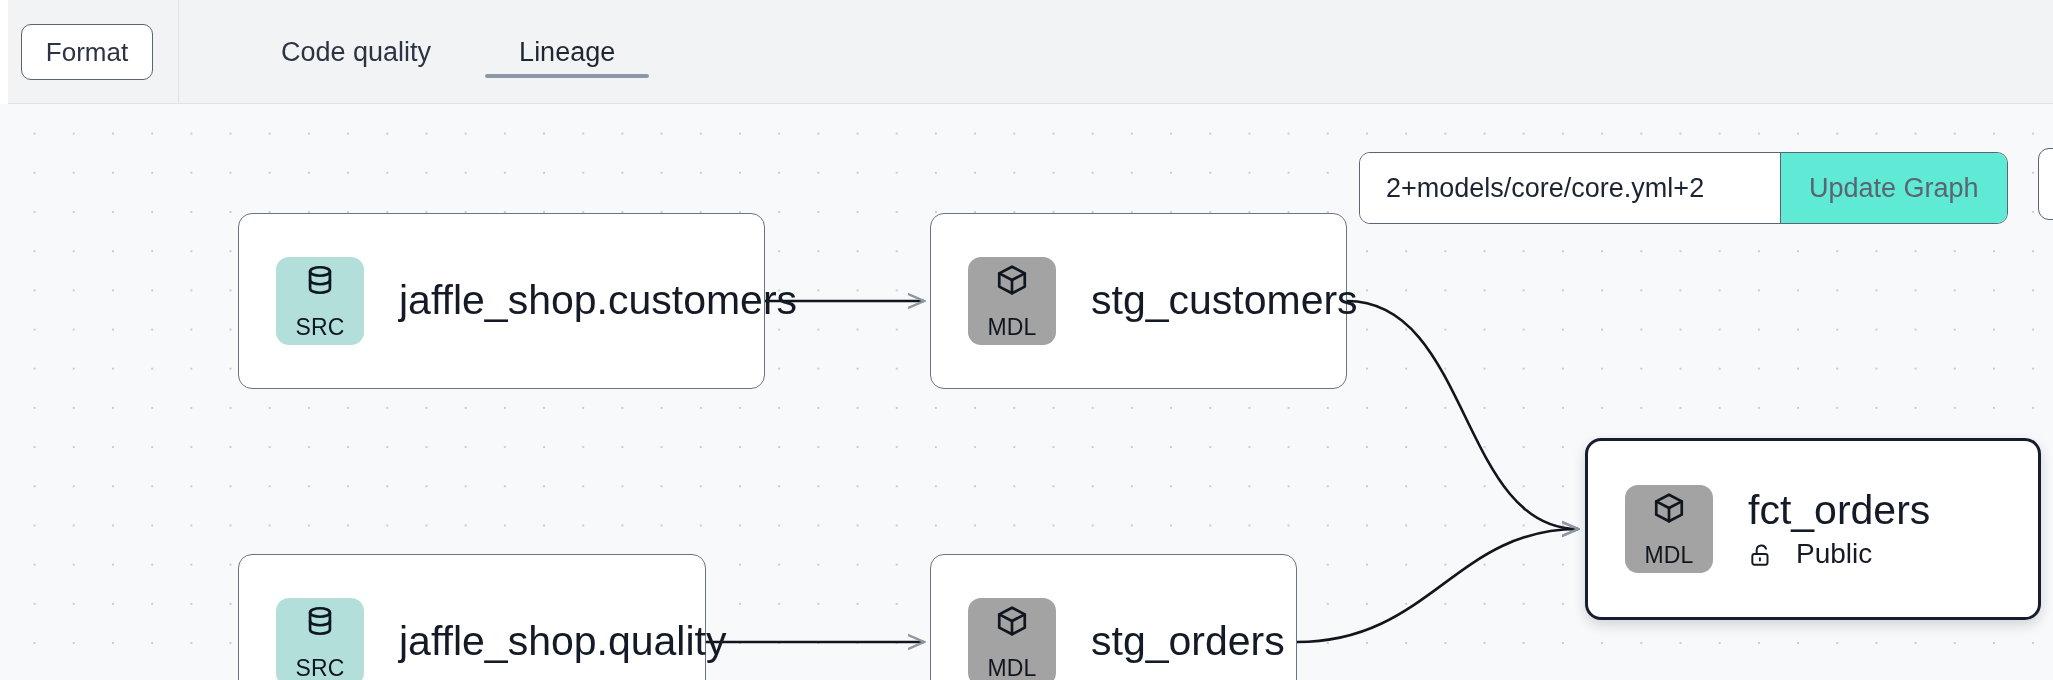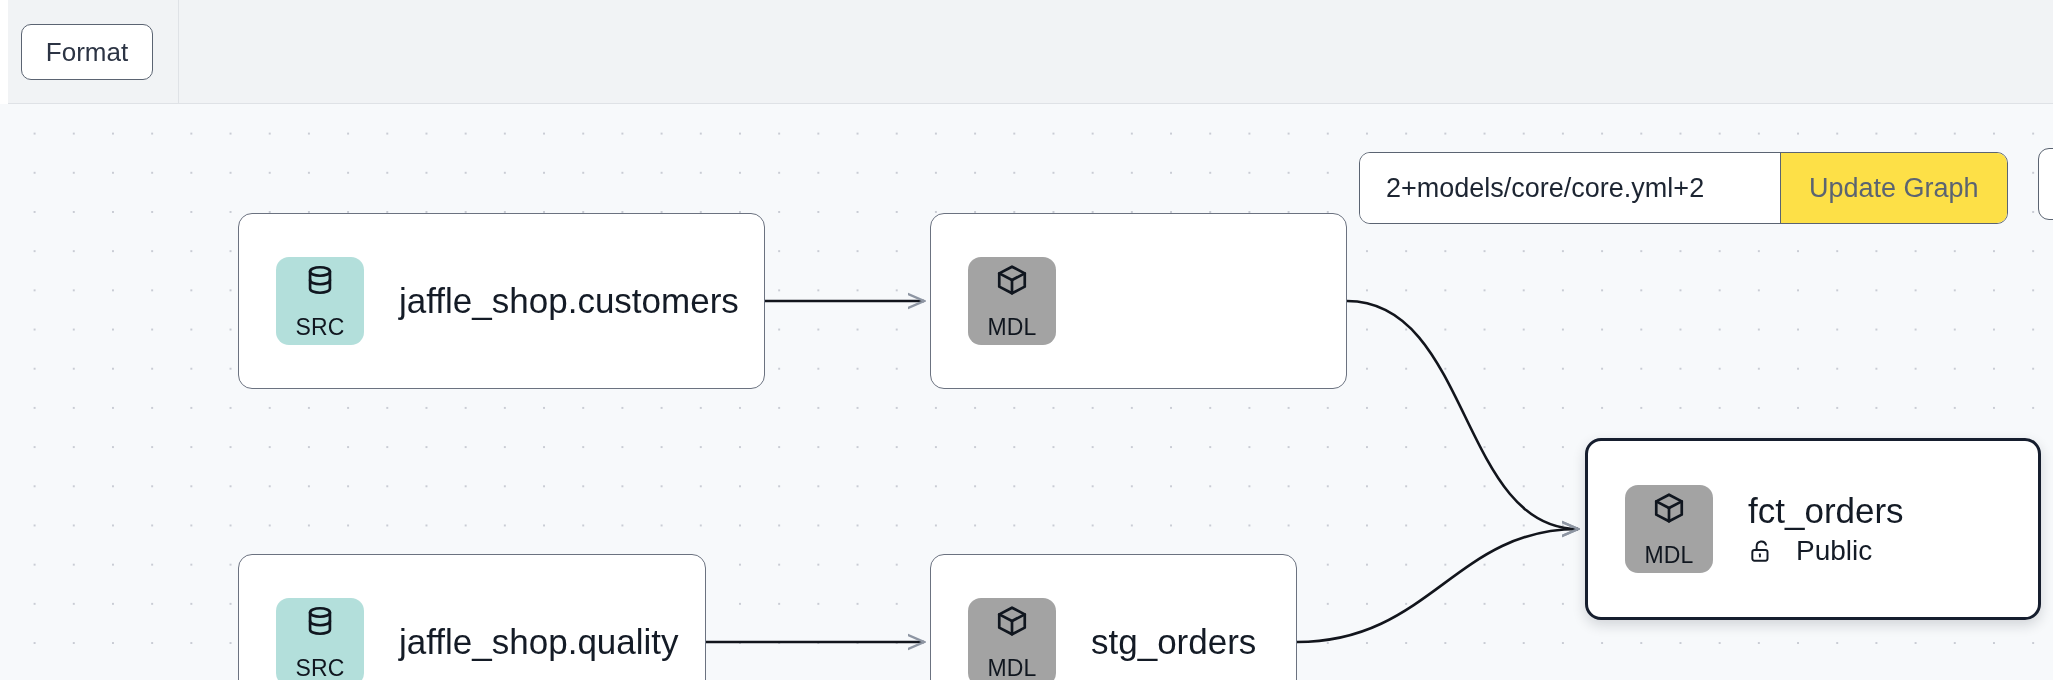--- a/index.html
+++ b/index.html
@@ -146,21 +146,21 @@
   }
 
   .node-body {
     margin-left: 35px;
     display: flex;
     flex-direction: column;
     justify-content: center;
     gap: 4px;
   }
   .node-title {
-    font-size: 35px;
+    font-size: 41px;
     color: #141b26;
     line-height: 1.15;
     white-space: nowrap;
   }
   .node-sub {
     display: flex;
     align-items: center;
     gap: 22px;
     font-size: 28px;
     color: #141b26;
@@ -192,21 +192,21 @@
     background: #ffffff;
     font-size: 27px;
     color: #1d2532;
     padding: 0 26px;
     min-width: 420px;
     font-family: "Liberation Sans", sans-serif;
   }
   .update-graph-btn {
     border: none;
     border-left: 1.6px solid #5b6472;
-    background: #fde047;
+    background: #5eead4;
     color: #5b6472;
     font-size: 27px;
     padding: 0 28px;
     cursor: pointer;
     white-space: nowrap;
     font-family: "Liberation Sans", sans-serif;
   }
   .side-control {
     position: absolute;
     left: 2038px;
@@ -220,20 +220,24 @@
 </style>
 </head>
 <body>
 
 <div id="app">
 
   <div class="toolbar">
     <div class="toolbar-left">
       <button class="format-button">Format</button>
     </div>
+    <div class="tabs">
+      <div class="tab">Code quality</div>
+      <div class="tab active">Lineage</div>
+    </div>
   </div>
 
   <div class="canvas">
 
     <svg class="edges-svg" viewBox="0 0 2053 576">
       <defs>
         <marker id="arrow" viewBox="0 0 10 10" refX="9" refY="5" markerWidth="7" markerHeight="7" orient="auto-start-reverse">
           <path d="M 0 1 L 9 5 L 0 9" fill="none" stroke="#8e96a3" stroke-width="1.3"></path>
         </marker>
       </defs>
@@ -262,20 +266,23 @@
     </div>
 
     <div class="node" style="left:930px; top:109px; width:417px; height:176px;">
       <div class="badge mdl">
         <svg width="34" height="34" viewBox="0 0 24 24" fill="none" stroke="#10161f" stroke-width="1.9" stroke-linecap="round" stroke-linejoin="round">
           <path d="M12 2.6 21 7.3v9.4L12 21.4 3 16.7V7.3z"></path>
           <path d="M3 7.3 12 12l9-4.7"></path>
           <path d="M12 12v9.4"></path>
         </svg>
         <span class="badge-text">MDL</span>
+      </div>
+      <div class="node-body">
+        <div class="node-title">stg_customers</div>
       </div>
     </div>
 
     <div class="node" style="left:238px; top:450px; width:468px; height:176px;">
       <div class="badge src">
         <svg width="34" height="34" viewBox="0 0 24 24" fill="none" stroke="#10161f" stroke-width="1.9" stroke-linecap="round" stroke-linejoin="round">
           <ellipse cx="12" cy="6" rx="7" ry="3"></ellipse>
           <path d="M5 6v12c0 1.66 3.13 3 7 3s7-1.34 7-3V6"></path>
           <path d="M5 12c0 1.66 3.13 3 7 3s7-1.34 7-3"></path>
         </svg>

